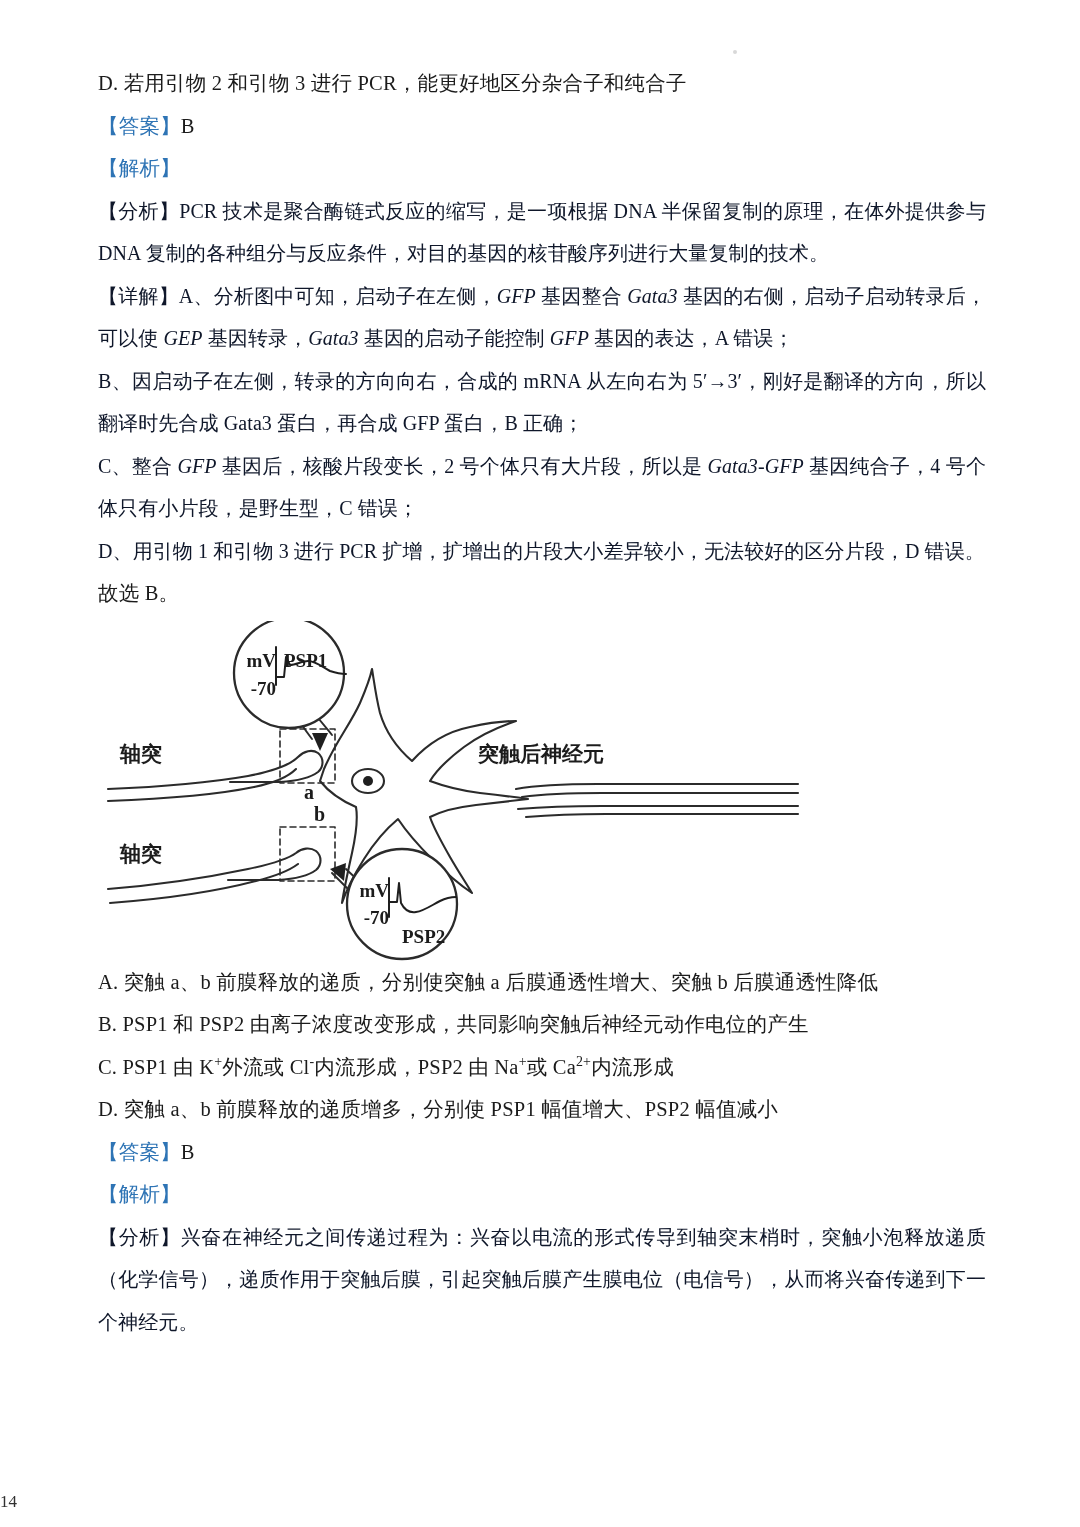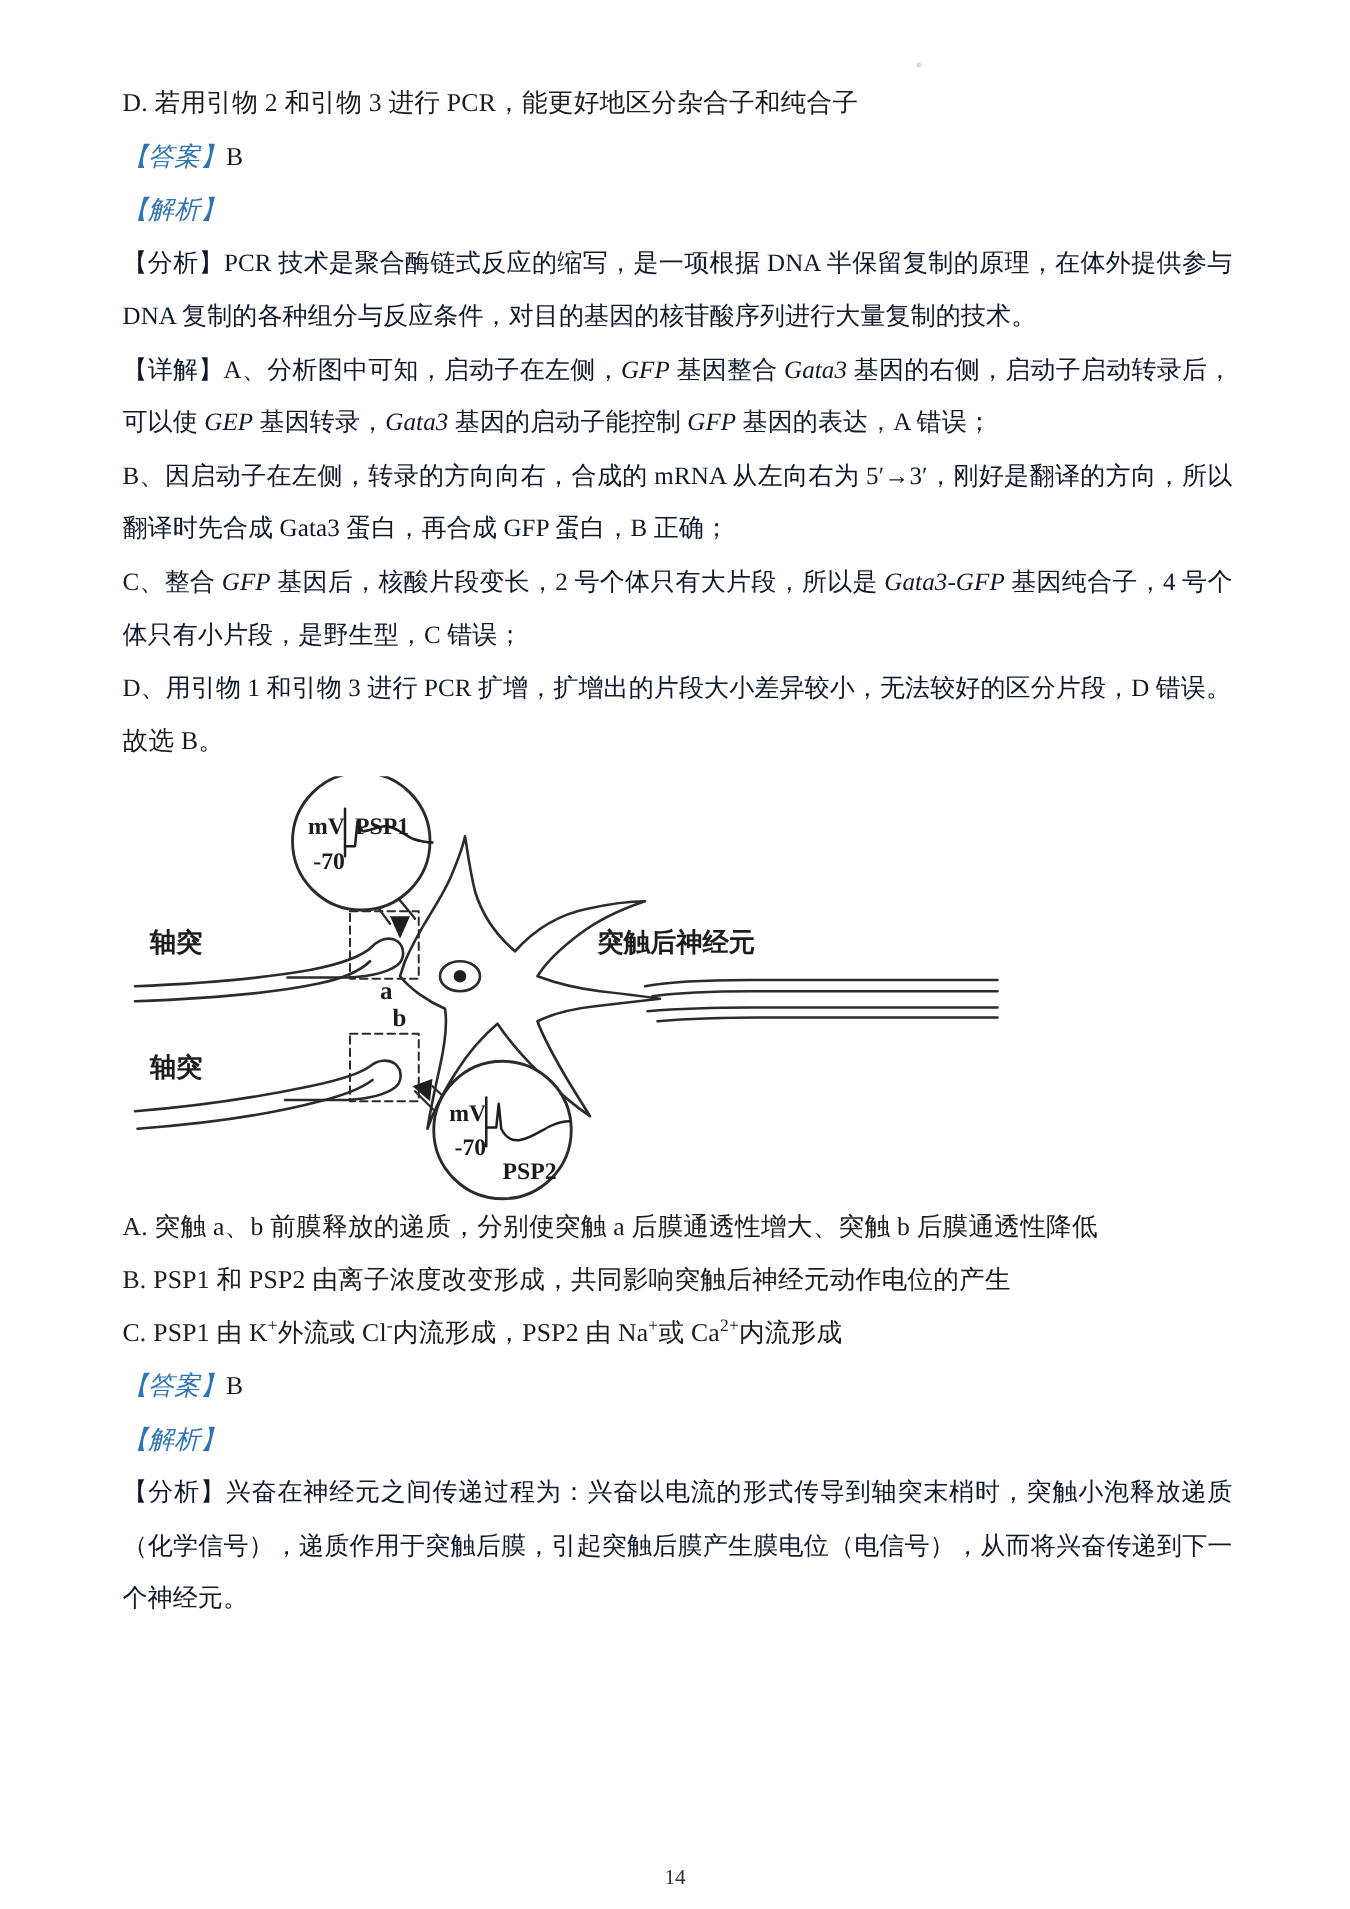--- a/index.html
+++ b/index.html
@@ -35,40 +35,39 @@
   .para {
     font-size: 20px;
     line-height: 42.5px;
     letter-spacing: 0.1px;
     color: #0f172a;
     text-align: justify;
     text-justify: inter-ideograph;
   }
   .blue {
     color: #2e74b5;
-    font-style: italic;
   }
   .it {
     font-style: italic;
   }
   .topdot {
     position: absolute;
     left: 733px;
     top: 50px;
     width: 4px;
     height: 4px;
     border-radius: 50%;
     background: #d8d8d8;
   }
   .pagenum {
     position: absolute;
     left: 0;
     top: 1492px;
     width: 1080px;
-    text-align: center;
+    text-align: left;
     font-size: 17px;
     color: #303030;
   }
   .figure {
     position: relative;
     width: 888px;
     height: 340px;
     margin-top: 6px;
     font-weight: bold;
   }
@@ -205,20 +204,21 @@
         <text x="206" y="178" font-family="'Liberation Serif', serif" font-size="20" fill="#1c1c1c">a</text>
         <text x="216" y="200" font-family="'Liberation Serif', serif" font-size="20" fill="#1c1c1c">b</text>
       </svg>
     </div>
 
     <div class="line">A. 突触 a、b 前膜释放的递质，分别使突触 a 后膜通透性增大、突触 b 后膜通透性降低</div>
     <div class="line">B. PSP1 和 PSP2 由离子浓度改变形成，共同影响突触后神经元动作电位的产生</div>
     <div class="line">
       <span>C. PSP1 由 K</span><sup>+</sup><span>外流或 Cl</span><sup>-</sup><span>内流形成，PSP2 由 Na</span><sup>+</sup><span>或 Ca</span><sup>2+</sup><span>内流形成</span>
     </div>
+    <div class="line">D. 突触 a、b 前膜释放的递质增多，分别使 PSP1 幅值增大、PSP2 幅值减小</div>
 
     <div class="line">
       <span class="blue">【答案】</span><span>B</span>
     </div>
 
     <div class="line">
       <span class="blue">【解析】</span>
     </div>
 
     <div class="para">

